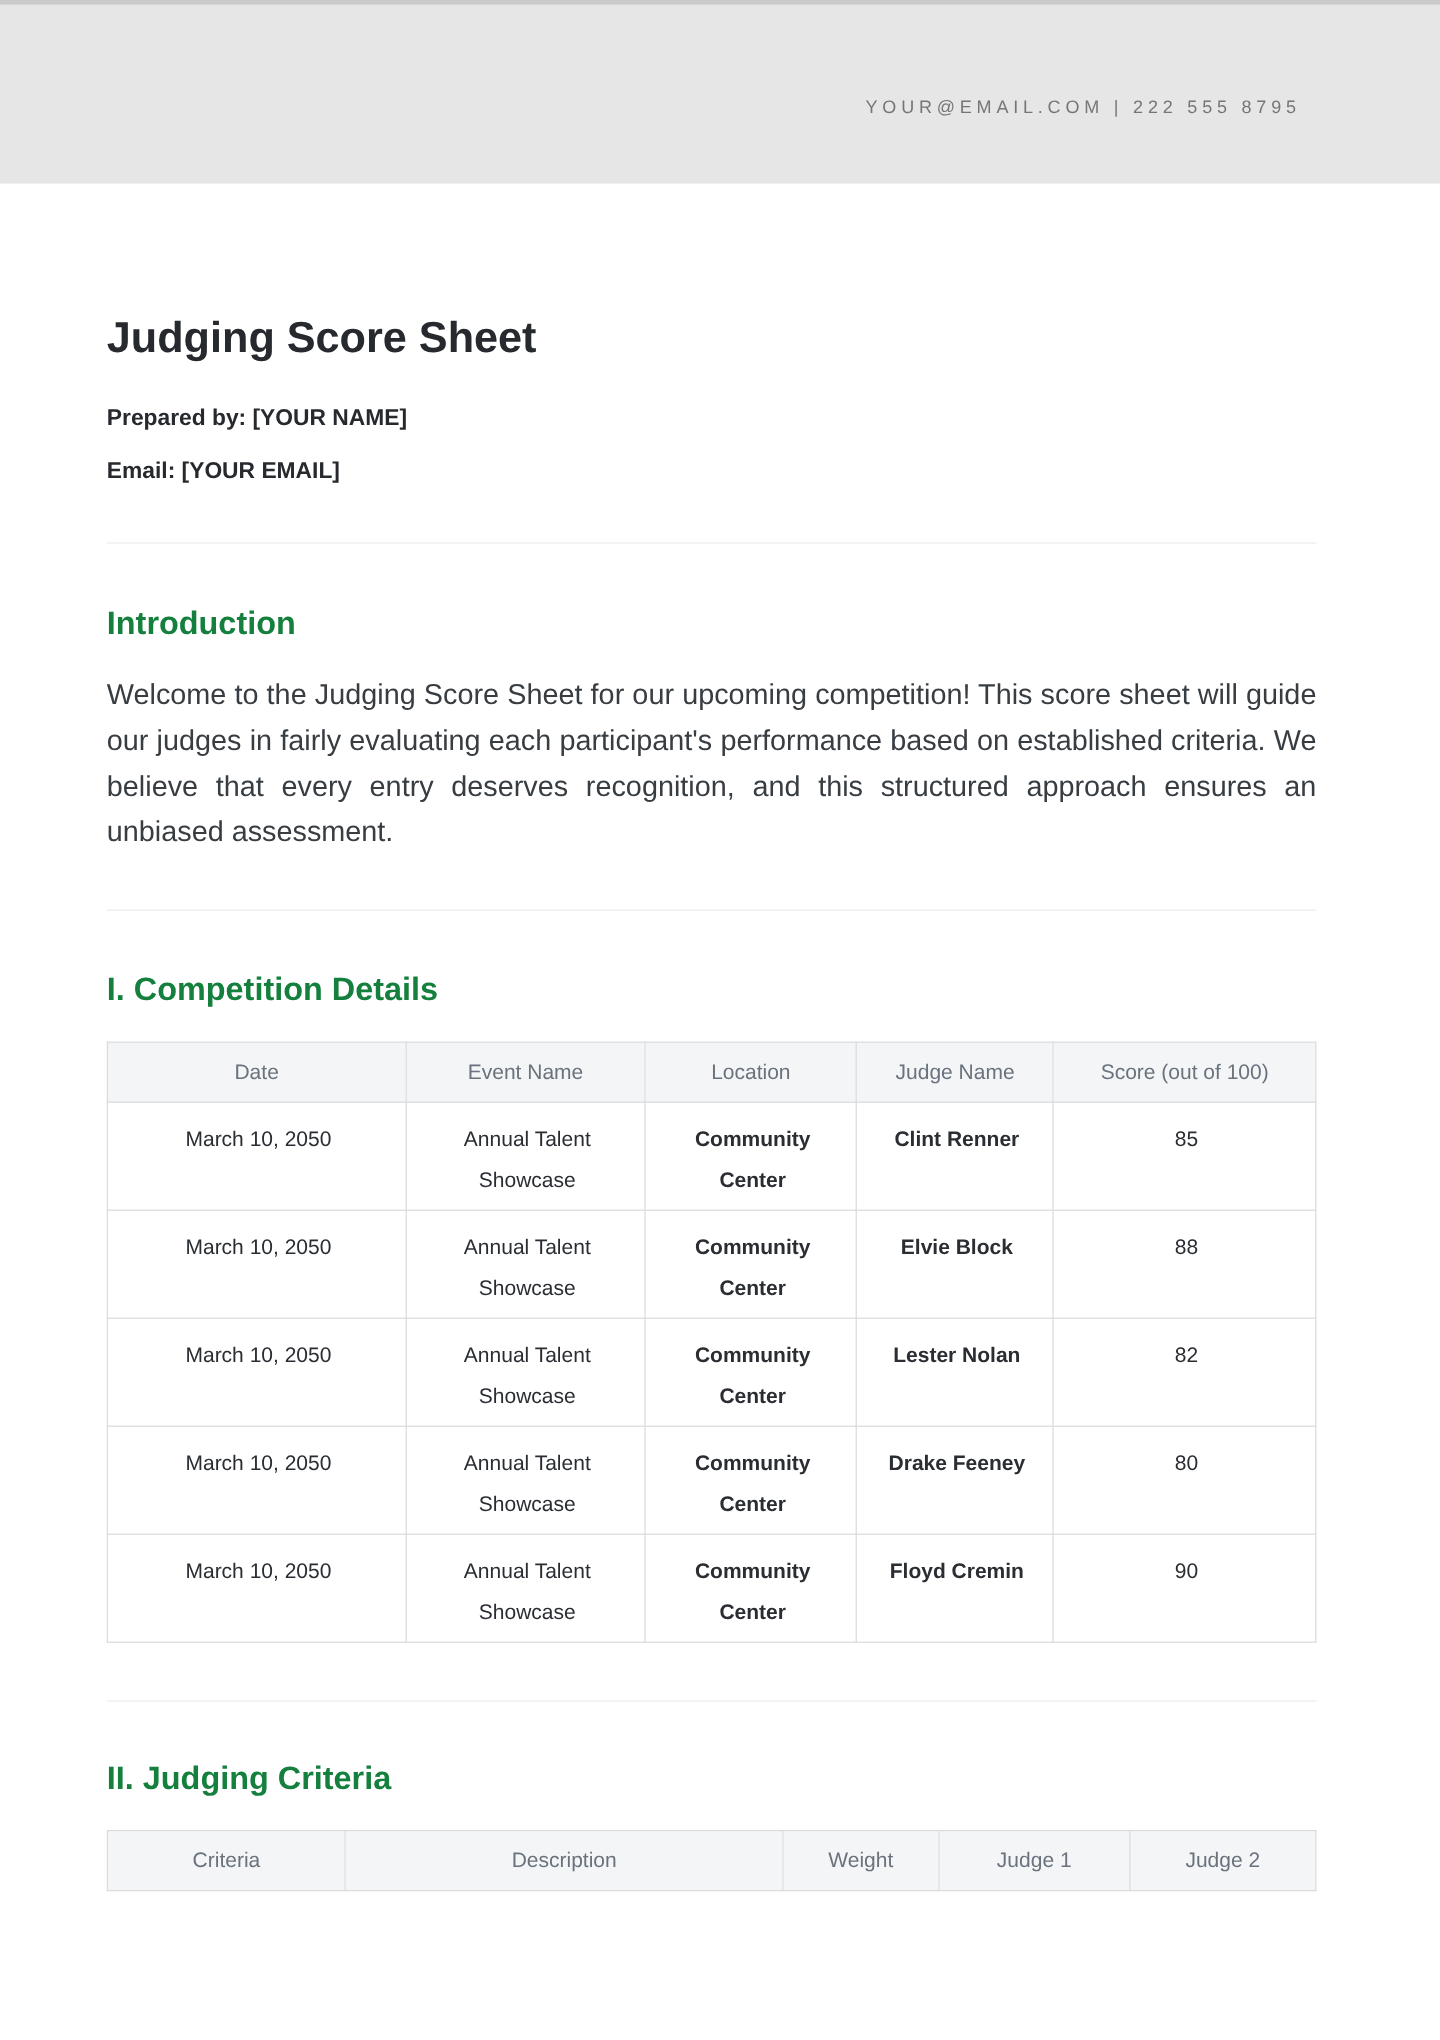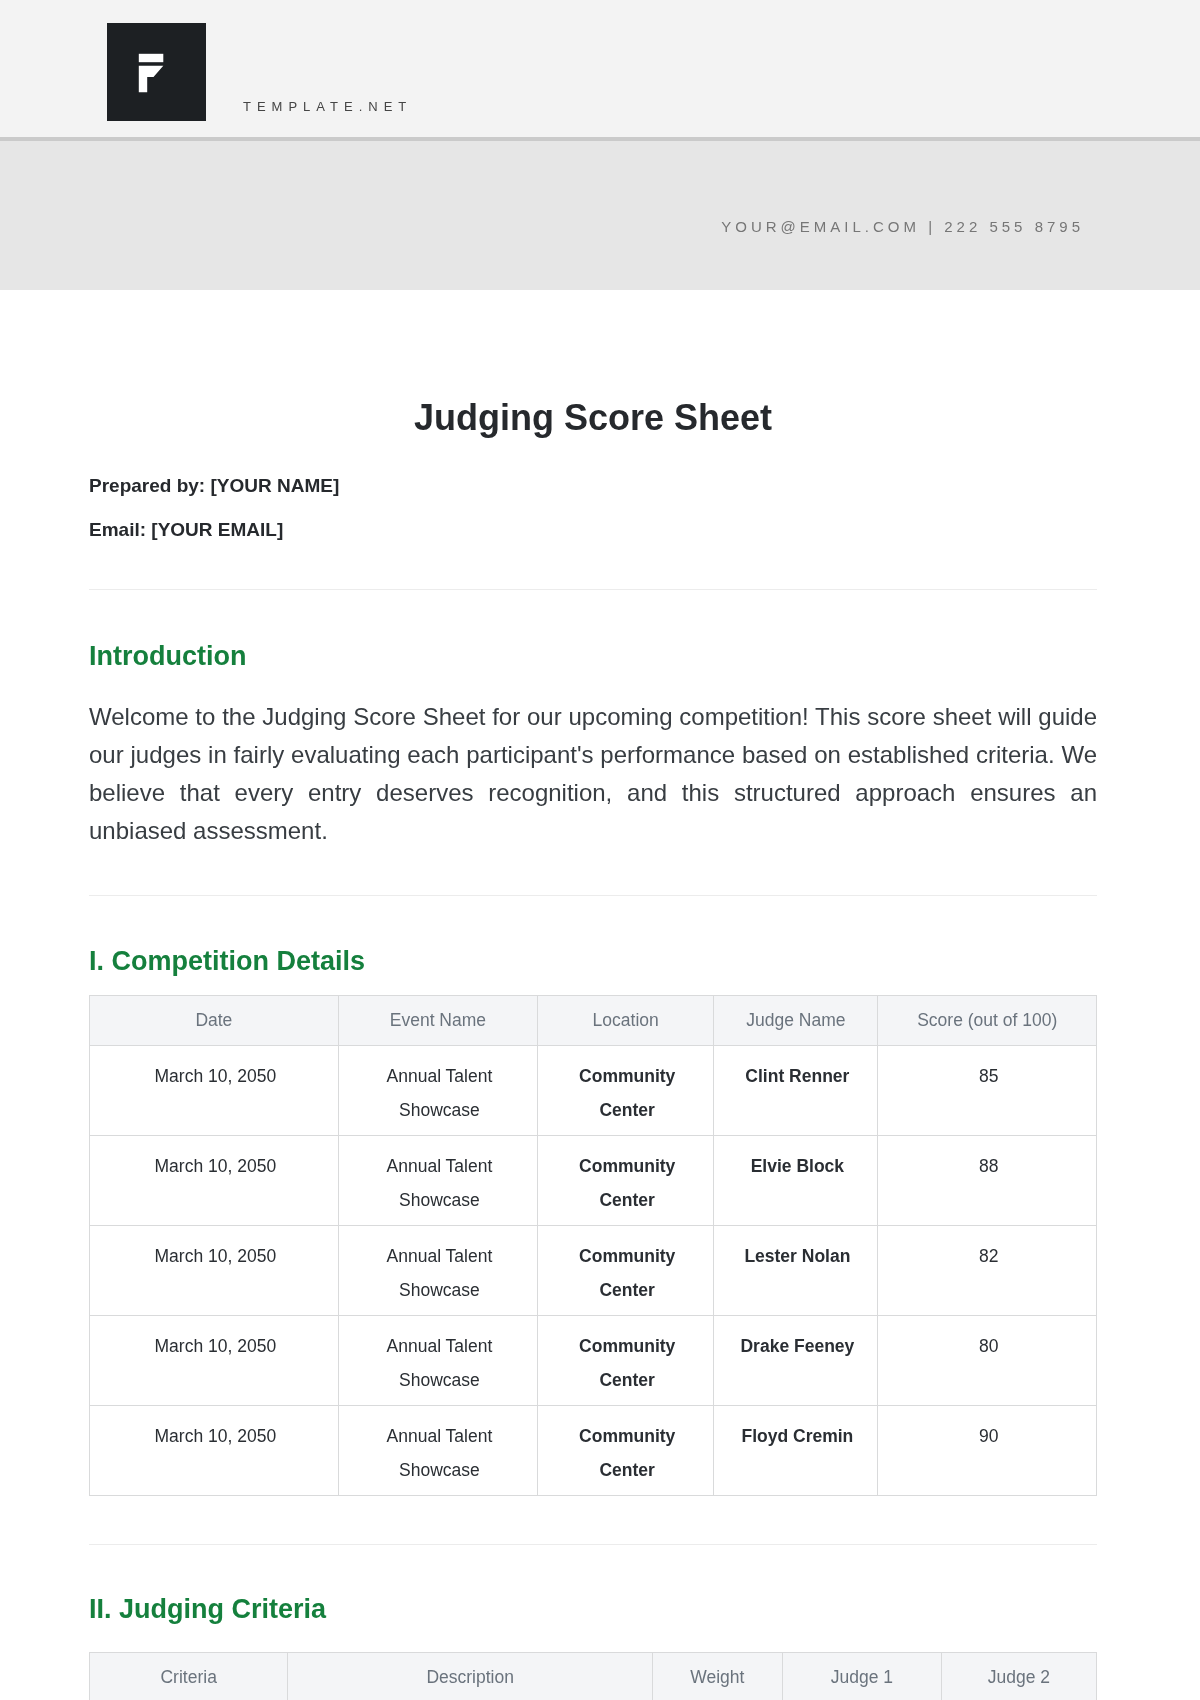--- a/index.html
+++ b/index.html
@@ -33,21 +33,20 @@
   .contact-line {
     position:absolute; right:116px; top:76px;
     font-size:15px; line-height:20px; letter-spacing:4px;
     color:#767676;
   }
 
   
   .doc { padding:0 103px 0 89px; }
   .doc-title {
     margin-top:106px;
-    text-align:center;
     font-size:36px; line-height:44px; font-weight:700;
     color:#26292d;
   }
   .meta-line { font-size:19px; line-height:26px; font-weight:700; color:#26292d; }
   .meta-prepared { margin-top:33px; }
   .meta-email { margin-top:18px; }
 
   hr.divider { border:none; border-top:1px solid #ececec; height:0; }
   .hr-1 { margin-top:46px; }
   .hr-2 { margin-top:45px; }
@@ -66,21 +65,21 @@
     color:#383d42;
     text-align:justify;
   }
 
   
   table.sheet {
     width:100%;
     border-collapse:collapse;
     table-layout:fixed;
   }
-  .t-comp    { margin-top:20px; }
+  .t-comp    { margin-top:30px; }
   .t-judging { margin-top:29px;border-radius:24px; }
   table.sheet th, table.sheet td { border:1px solid #d9dadb;text-align:center; }
   table.sheet th {
     height:50px;
     background:#f4f5f7;
     font-size:17.5px; font-weight:400;
     color:#6a737d;
     text-align:center; vertical-align:middle;
     padding:0 4px;
     white-space:nowrap; overflow:hidden;
@@ -107,31 +106,20 @@
   .t-judging col.c-description { width:36.2%; }
   .t-judging col.c-weight      { width:12.9%; }
   .t-judging col.c-judge1      { width:15.8%; }
   .t-judging col.c-judge2      { width:15.4%; }
 </style>
 </head>
 <body>
 
 <div class="page">
 
-  <div class="band-top">
-    <div class="logo-box">
-      <span>
-        <svg viewBox="0 0 100 100" aria-hidden="true">
-          <rect x="24" y="24" width="35" height="12" fill="#ffffff"></rect>
-          <path d="M24 41 H59 L45 57 H36 V79 H24 Z" fill="#ffffff"></path>
-        </svg>
-      </span>
-    </div>
-    <div class="brand-text">TEMPLATE.NET</div>
-  </div>
   <div class="band-sep"></div>
 
   <div class="band-gray">
     <div class="contact-line">YOUR@EMAIL.COM | 222 555 8795</div>
   </div>
 
   <div class="doc">
 
     <h1 class="doc-title">Judging Score Sheet</h1>
 

